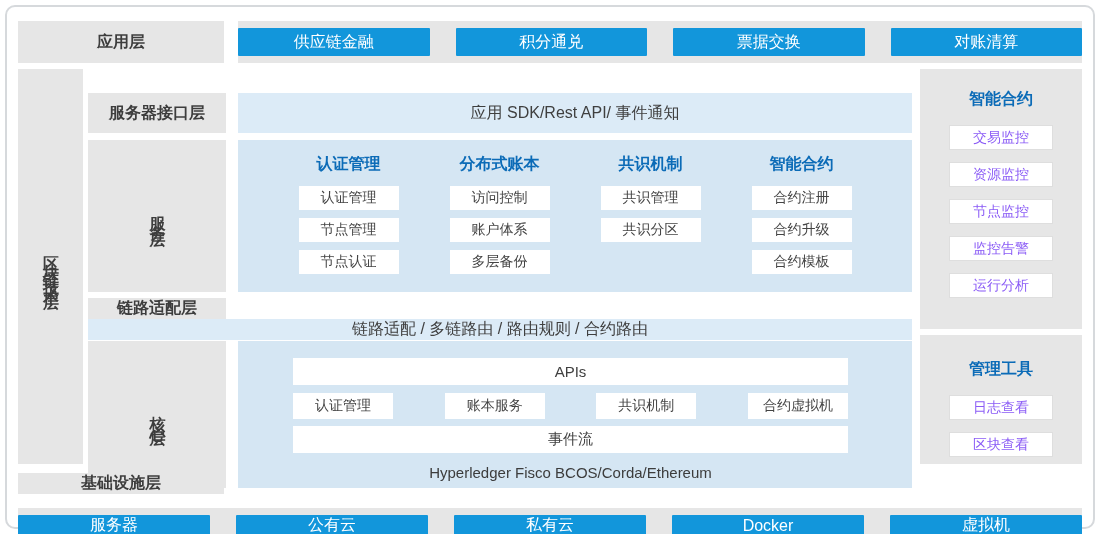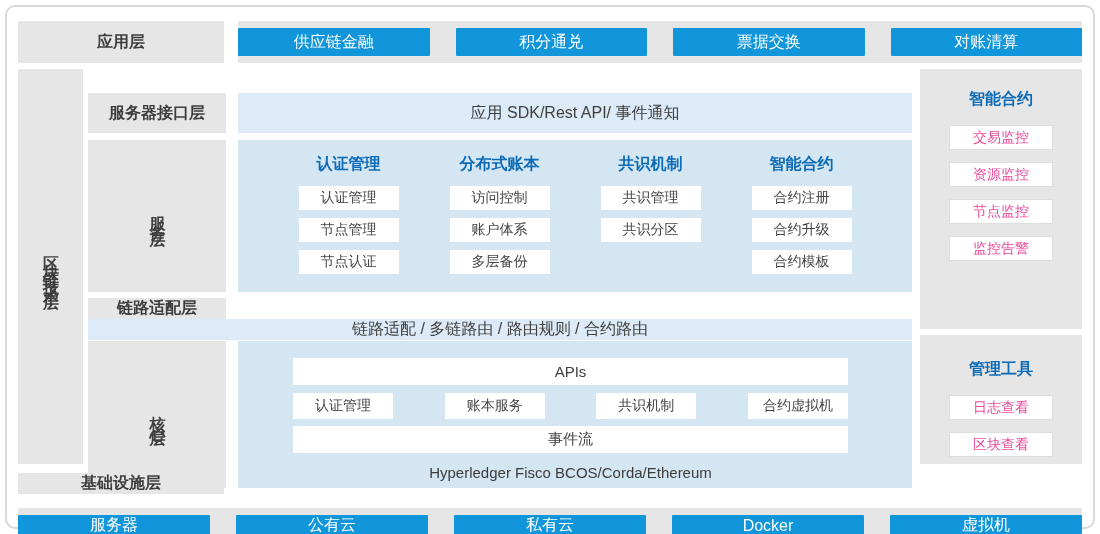--- a/index.html
+++ b/index.html
@@ -68,21 +68,21 @@
   .right-col{width:162px;flex:none;display:flex;flex-direction:column;margin-left:8px;}
   .gray-panel{
     background:#e6e6e6;display:flex;flex-direction:column;align-items:center;box-sizing:border-box;
   }
   .monitor-panel{height:260px;margin-bottom:6px;padding-top:20px;}
   .tools-panel{height:129px;padding-top:24px;}
   .panel-title{color:#0b6bb7;font-weight:bold;font-size:16px;margin-bottom:15px;flex:none;}
   .panel-box{
     width:104px;height:25px;flex:none;background:#ffffff;border:1px solid #dedede;
     box-sizing:border-box;margin-bottom:12px;display:flex;align-items:center;
-    justify-content:center;font-size:14px;color:#ec4899;
+    justify-content:center;font-size:14px;color:#8b5cf6;
   }
 </style>
 </head>
 <body>
 
 <div class="page">
   <div class="frame">
 
     <div class="row top-row">
       <div class="label-box wide">应用层</div>
@@ -162,20 +162,21 @@
 
       </div>
 
       <div class="right-col">
         <div class="gray-panel monitor-panel">
           <div class="panel-title">智能合约</div>
           <div class="panel-box">交易监控</div>
           <div class="panel-box">资源监控</div>
           <div class="panel-box">节点监控</div>
           <div class="panel-box">监控告警</div>
+          <div class="panel-box">运行分析</div>
         </div>
         <div class="gray-panel tools-panel">
           <div class="panel-title">管理工具</div>
           <div class="panel-box">日志查看</div>
           <div class="panel-box">区块查看</div>
         </div>
       </div>
 
     </div>
 

